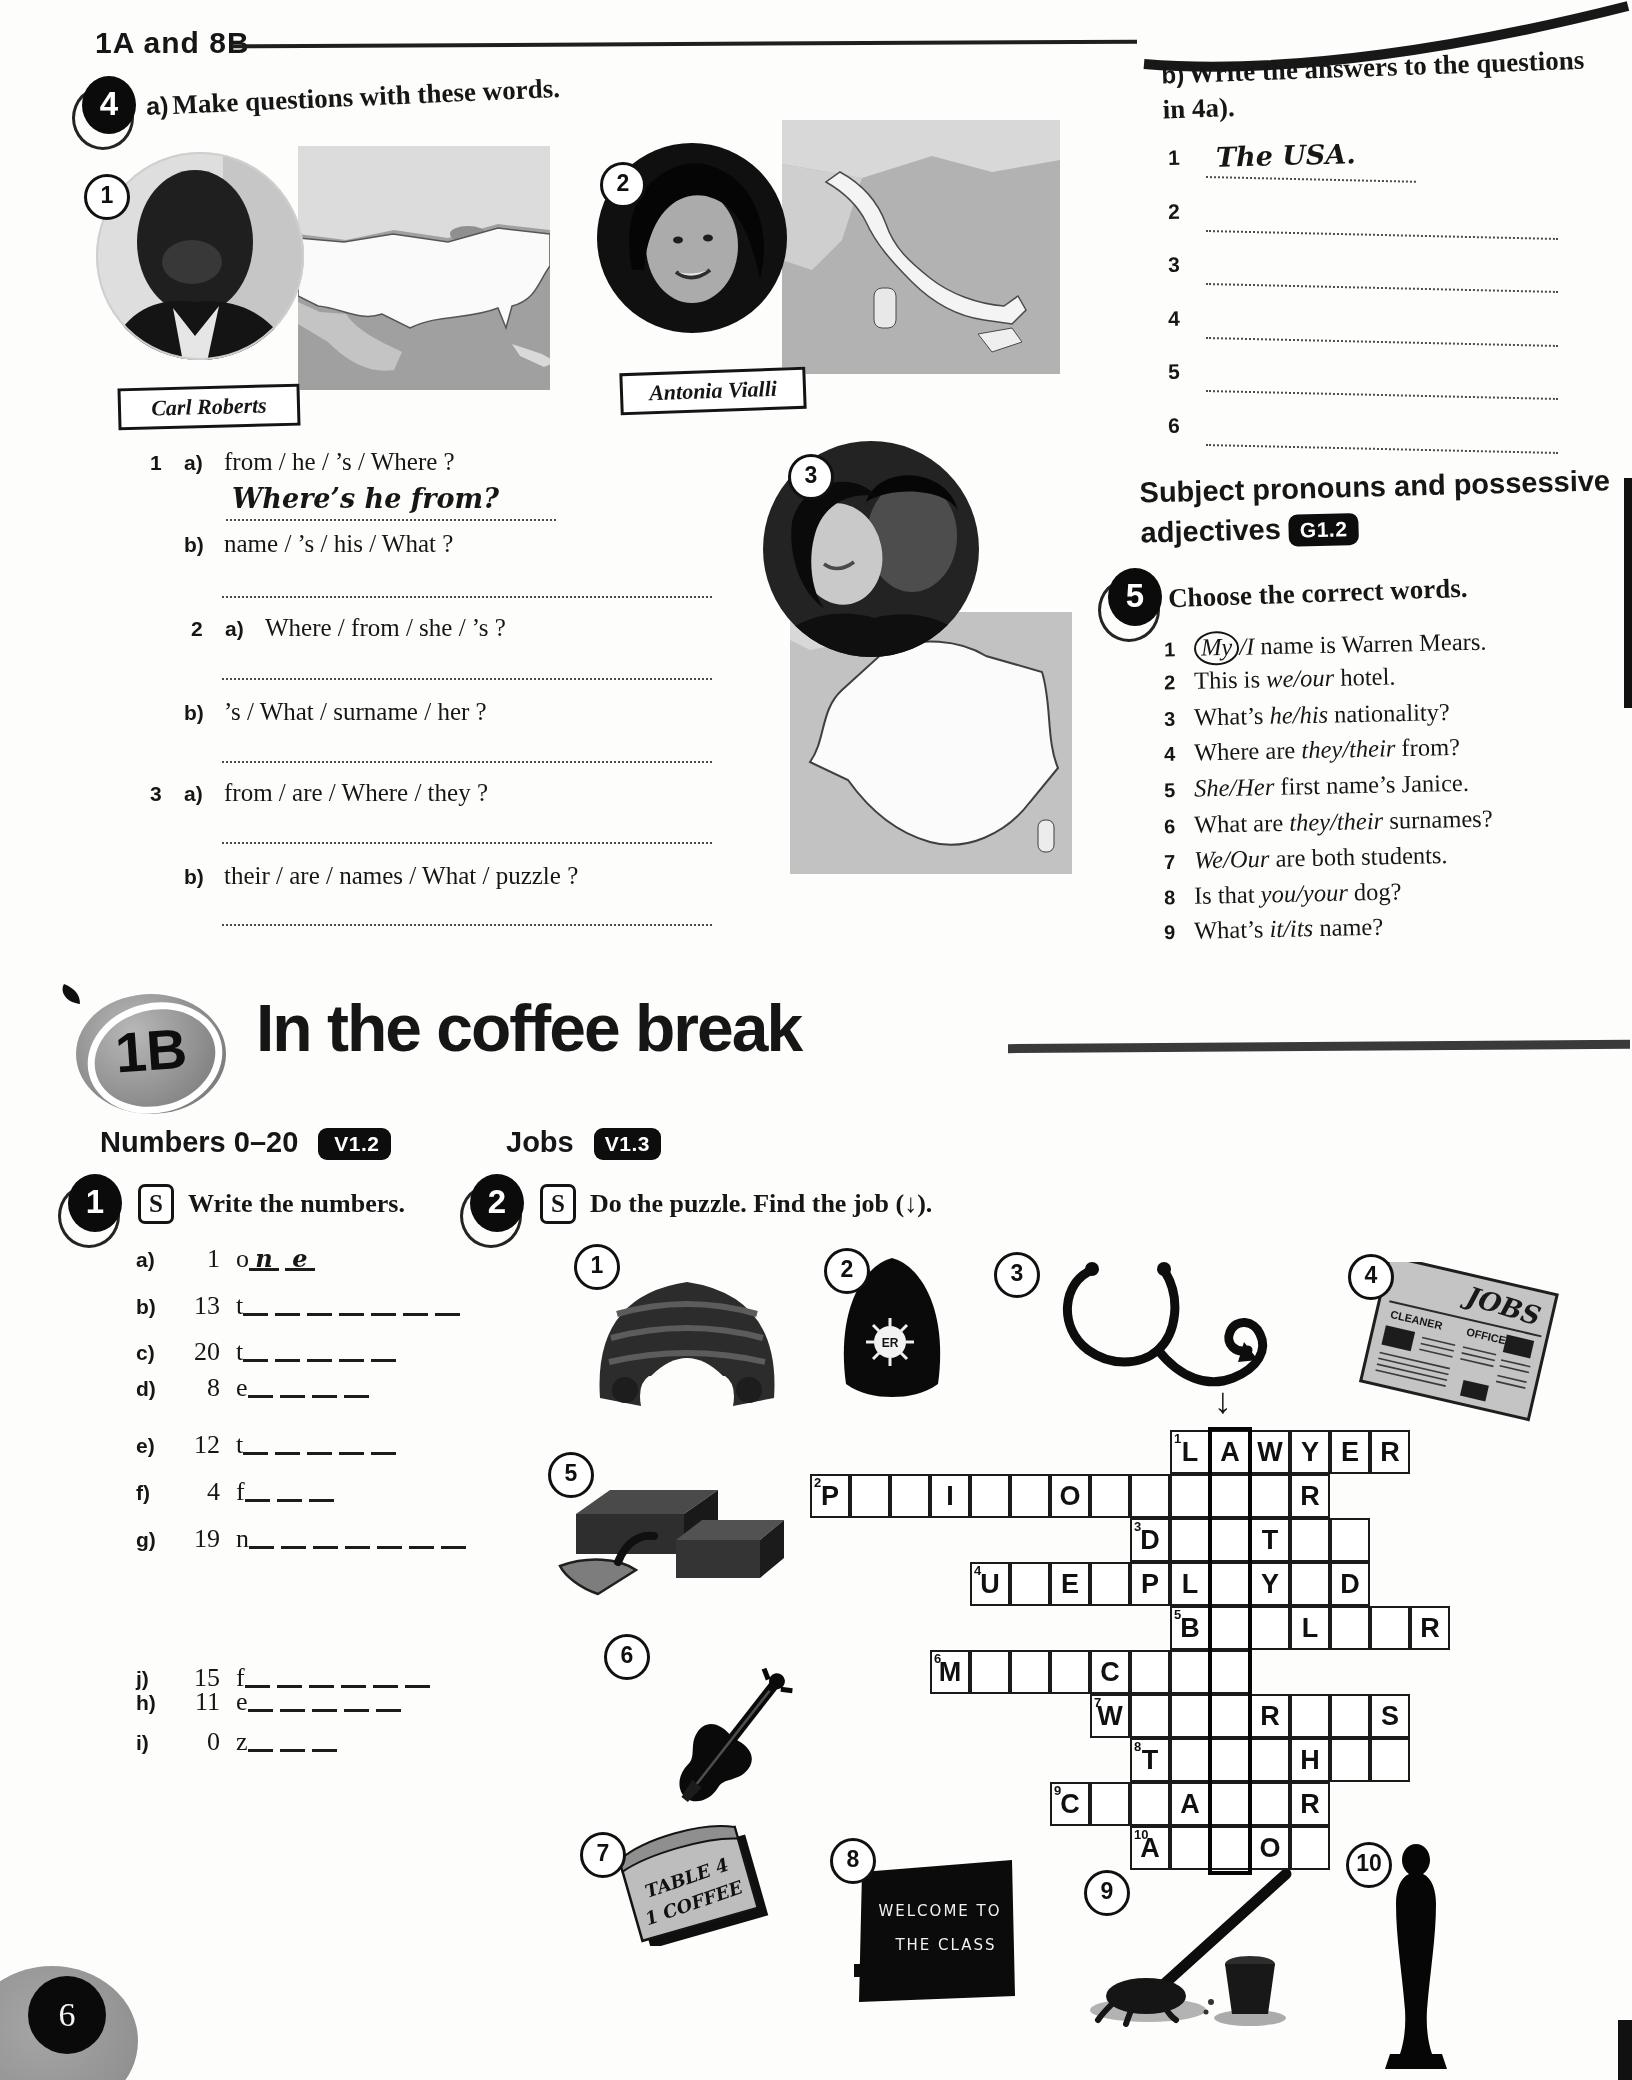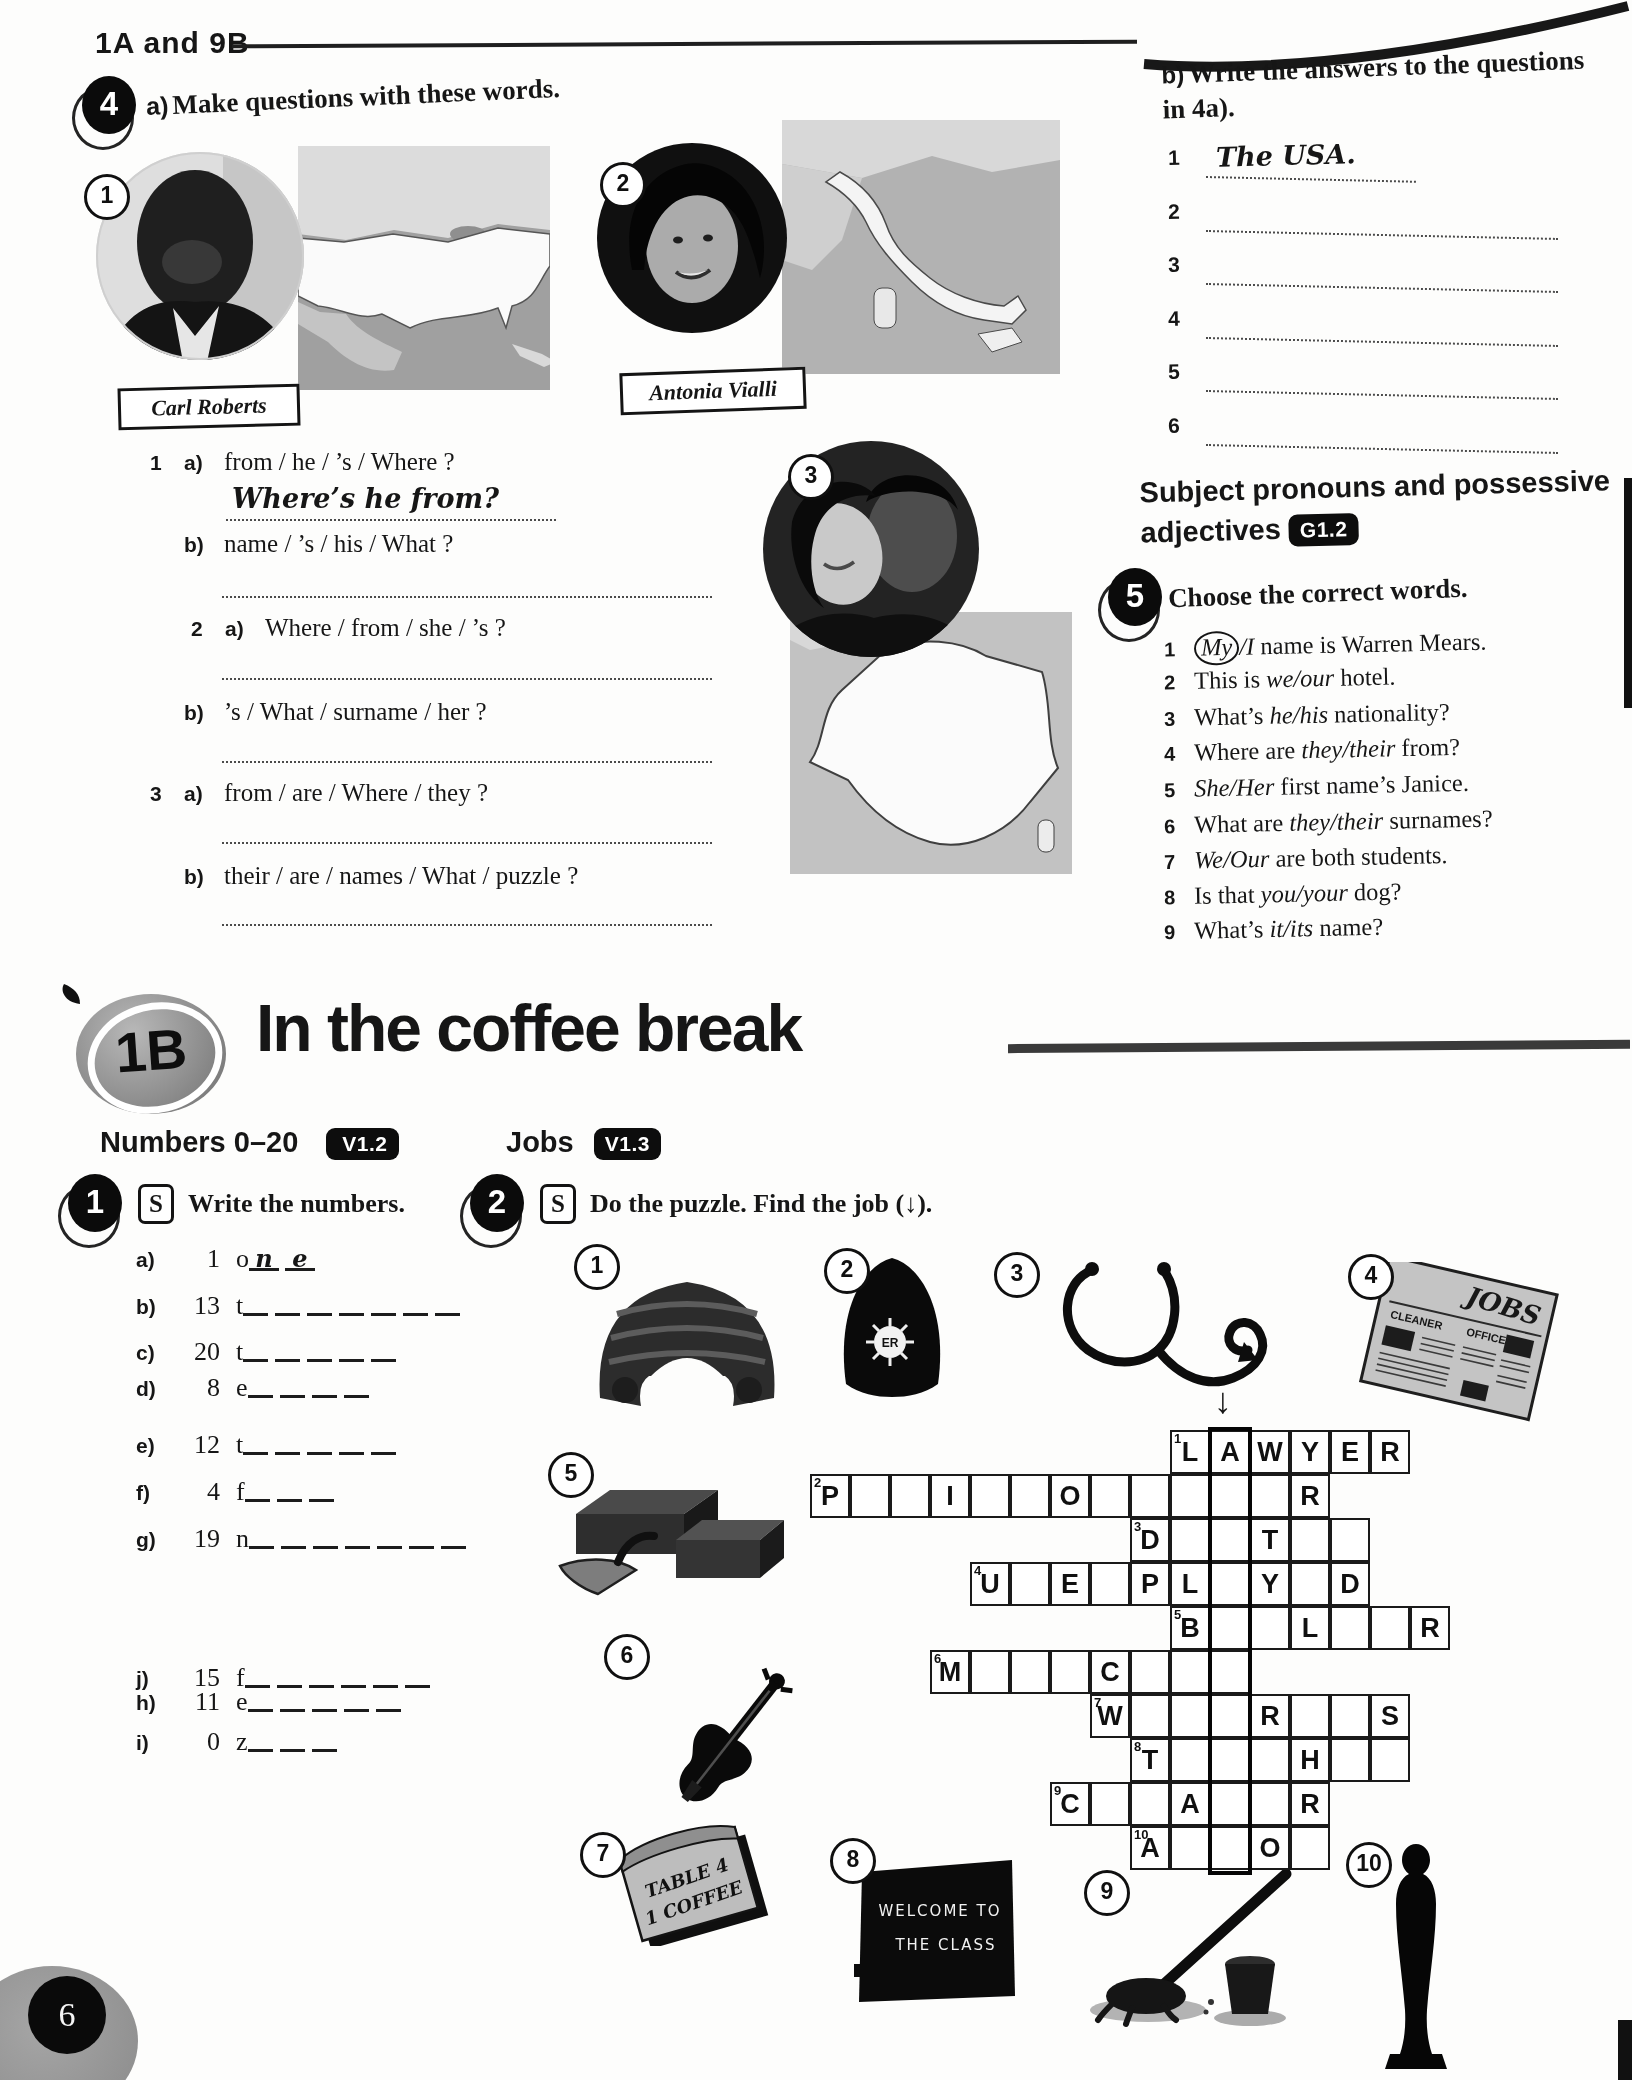--- a/index.html
+++ b/index.html
@@ -55,21 +55,21 @@
   .caption-box{position:absolute;border:3px solid #141414;background:#fff;text-align:center;
                font:bold italic 22px/28px "Liberation Serif",serif;padding:4px 8px;z-index:6;}
   .maplabel{z-index:1;}
   svg{display:block;}
 </style>
 </head>
 <body>
 
 <div id="page">
 
-  <div class="abs sans" style="left:95px;top:26px;font-weight:bold;font-size:30px;letter-spacing:1px;">1A and 9B</div>
+  <div class="abs sans" style="left:95px;top:26px;font-weight:bold;font-size:30px;letter-spacing:1px;">1A and 8B</div>
   <div class="abs" style="left:232px;top:42px;width:905px;height:4px;background:#1f1f1f;transform:rotate(-0.3deg);"></div>
   <svg class="abs" style="left:1140px;top:0;" width="492" height="92" viewBox="0 0 492 92">
     <path d="M4,64 C150,76 330,46 488,6" stroke="#181818" stroke-width="10" fill="none"></path>
   </svg>
   <div class="abs" style="left:1624px;top:478px;width:8px;height:230px;background:#111;"></div>
   <div class="abs" style="left:1618px;top:2020px;width:14px;height:60px;background:#111;"></div>
 
   <div class="exbadge" style="left:82px;top:76px;">
     <div class="ring"></div>
     <div class="dot">4</div>
@@ -220,21 +220,21 @@
   <div class="abs" style="left:76px;top:994px;width:150px;height:120px;border-radius:50%;
               background:radial-gradient(circle at 38% 32%, #b8b8b8, #6e6e6e);z-index:2;">
     <div class="abs" style="left:11px;top:9px;width:122px;height:96px;border:7px solid #fff;border-radius:50%;transform:rotate(-14deg);"></div>
     <div class="abs sans" style="left:0;top:24px;width:150px;text-align:center;font-weight:bold;font-size:56px;color:#0d0d0d;transform:rotate(-4deg);">1B</div>
   </div>
   <div class="abs sans nowrap" style="left:256px;top:990px;font-weight:bold;font-size:66px;letter-spacing:-2px;">In the coffee break</div>
   <div class="abs" style="left:1008px;top:1042px;width:622px;height:9px;background:#3a3a3a;transform:rotate(-0.4deg);"></div>
 
   <div class="abs sans nowrap" style="left:100px;top:1126px;font-weight:bold;font-size:29px;">
     <span>Numbers 0–20</span>
-    <span class="vbadge" style="margin-left:20px;padding-left:16px;">V1.2</span>
+    <span class="vbadge" style="margin-left:12px;padding-left:16px;">V1.2</span>
   </div>
   <div class="abs sans nowrap" style="left:506px;top:1126px;font-weight:bold;font-size:29px;">
     <span>Jobs</span>
     <span class="vbadge" style="margin-left:12px;">V1.3</span>
   </div>
 
   <div class="exbadge" style="left:68px;top:1174px;">
     <div class="ring"></div>
     <div class="dot">1</div>
   </div>

